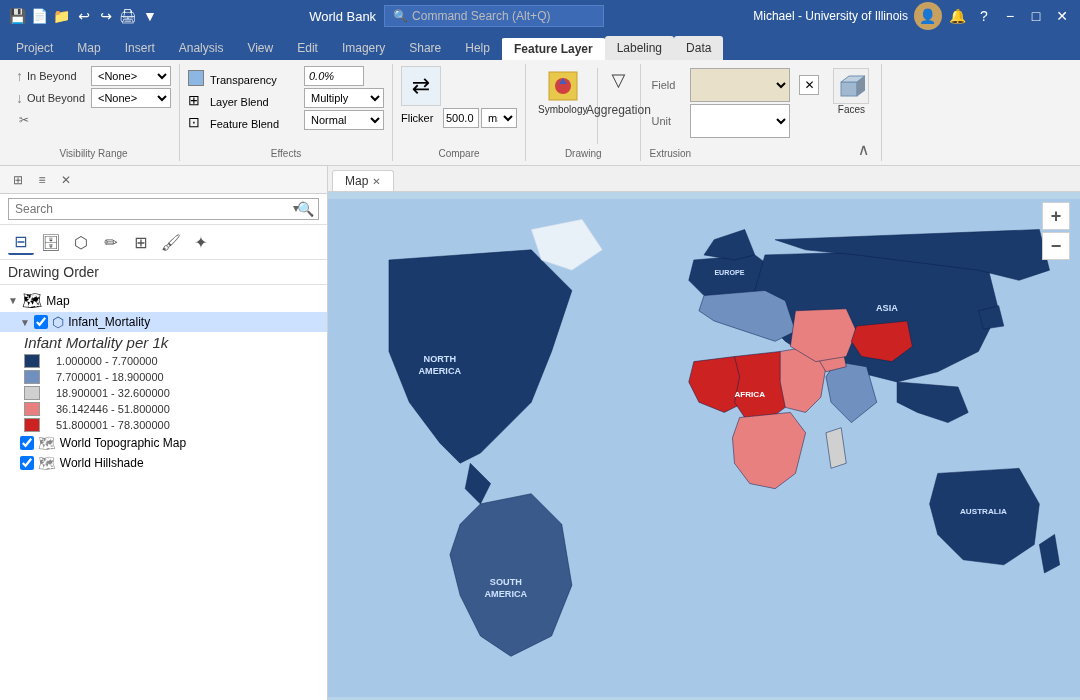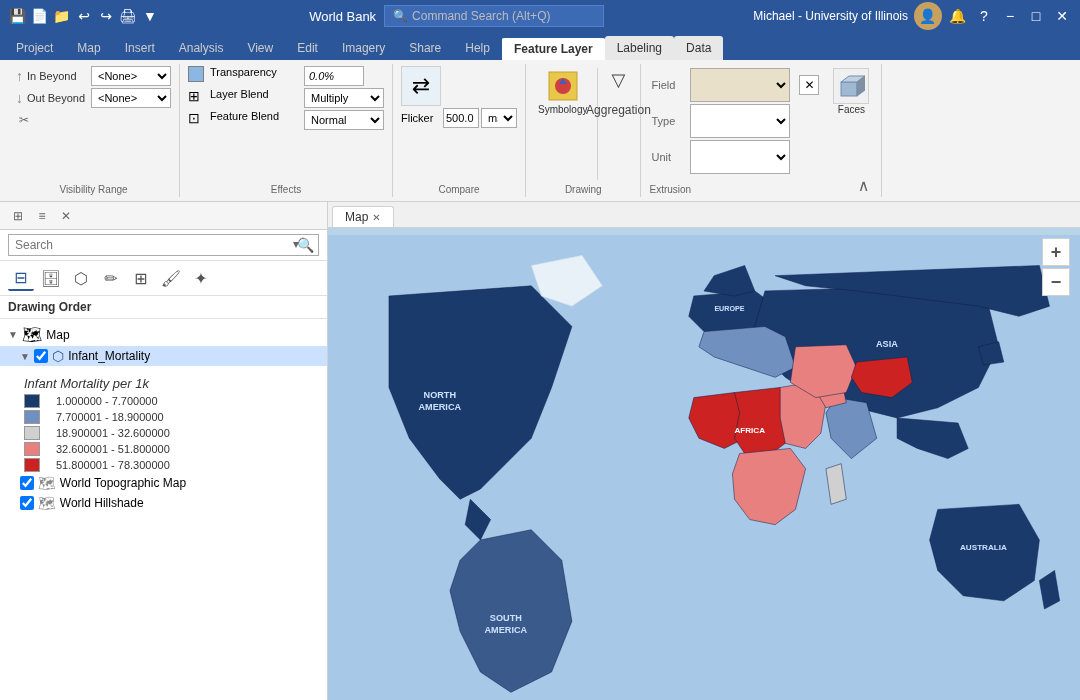--- a/index.html
+++ b/index.html
@@ -22,21 +22,21 @@
     
     #ribbon-content { padding: 4px 8px; display: flex; gap: 0; background: #f3f3f3; min-height: 90px; }
     .ribbon-group { display: flex; flex-direction: column; border-right: 1px solid #d0d0d0; padding: 2px 8px; min-width: 60px; }
     .ribbon-group-label { font-size: 10px; color: #666; text-align: center; margin-top: auto; padding-top: 2px; }
     .ribbon-group-content { display: flex; gap: 4px; align-items: flex-start; flex: 1; }
     
     .ribbon-btn { display: flex; flex-direction: column; align-items: center; justify-content: center; padding: 2px 4px; cursor: pointer; border-radius: 2px; min-width: 36px; }
     .ribbon-btn .label { font-size: 10px; text-align: center; color: #333; }
     
     .ribbon-controls { display: flex; flex-direction: column; gap: 2px; }
-    .ribbon-row { display: flex; align-items: flex-start; gap: 4px; }
+    .ribbon-row { display: flex; align-items: flex-end; gap: 4px; }
     .ribbon-select { height: 20px; font-size: 11px; border: 1px solid #ababab; background: white; padding: 0 2px; }
     .ribbon-input { height: 20px; font-size: 11px; border: 1px solid #ababab; background: white; padding: 0 4px; width: 80px; font-style: italic; }
     
     
     .vis-range { display: flex; flex-direction: column; gap: 2px; }
     .vis-row { display: flex; align-items: center; gap: 4px; font-size: 11px; }
     .vis-label { color: #333; font-size: 11px; width: 60px; }
     .vis-icon { color: #888; font-size: 14px; }
     
     
@@ -58,32 +58,32 @@
     #search-bar { padding: 4px 8px; border-bottom: 1px solid #e0e0e0; }
     #search-bar input { width: 100%; height: 22px; border: 1px solid #ababab; padding: 0 24px 0 6px; font-size: 12px; }
     #search-bar .search-wrap { position: relative; }
     #search-bar .search-icon { position: absolute; right: 4px; top: 3px; color: #666; font-size: 14px; }
     #search-bar .search-arrow { position: absolute; right: 20px; top: 3px; color: #666; font-size: 12px; }
     
     #layer-icons { padding: 4px 8px; border-bottom: 1px solid #e0e0e0; display: flex; gap: 4px; align-items: center; }
     .layer-icon-btn { width: 26px; height: 26px; display: flex; align-items: center; justify-content: center; cursor: pointer; color: #555; font-size: 16px; border-radius: 2px; }
     .layer-icon-btn.active { border-bottom: 2px solid #2b579a; color: #2b579a; }
     
-    #drawing-order { padding: 4px 8px; font-size: 12px; color: #333; font-weight: bold; border-bottom: 1px solid #e0e0e0; }
+    #drawing-order { padding: 4px 8px; font-size: 14px; color: #333; font-weight: normal; border-bottom: 1px solid #e0e0e0; }
     
     #layers-list { flex: 1; overflow-y: auto; padding: 4px 0; }
     .layer-item { padding: 2px 8px; cursor: pointer; display: flex; align-items: center; gap: 4px; }
     .layer-item.selected { background: #cce0ff; }
     .layer-item .expand-icon { color: #666; font-size: 10px; cursor: pointer; }
     .layer-item .layer-check { width: 14px; height: 14px; }
     
     .legend-item { padding: 1px 8px 1px 24px; display: flex; align-items: center; gap: 16px; }
     .legend-color { width: 16px; height: 14px; border: 1px solid #999; }
     .legend-label { font-size: 11px; color: #333; }
-    .legend-title { padding: 2px 8px 2px 24px; font-size: 13px; color: #333; font-style: italic; margin-top: 8px; }
+    .legend-title { padding: 2px 8px 2px 24px; font-size: 15px; color: #333; font-style: italic; }
     
     
     #map-area { flex: 1; display: flex; flex-direction: column; background: #f0f0f0; }
     #map-tabs { height: 26px; background: #f0f0f0; border-bottom: 1px solid #d0d0d0; display: flex; align-items: flex-end; padding: 0 4px; }
     .map-tab { padding: 3px 12px; font-size: 12px; color: #333; cursor: pointer; background: white; border: 1px solid #d0d0d0; border-bottom: none; border-radius: 3px 3px 0 0; display: flex; align-items: center; gap: 4px; }
     .map-tab-close { color: #666; cursor: pointer; font-size: 10px; }
     
     #map-canvas { flex: 1; position: relative; overflow: hidden; background: #b8d4e8; }
     
     
@@ -239,25 +239,20 @@
       <div class="ribbon-group-content">
         <div class="extrusion-area">
           <div class="ext-row">
             <span class="ext-label">Field</span>
             <select class="ext-select-wide" style="background:#e8e0c8;">
               <option>No fields</option>
             </select>
             <div class="ext-btn">✕</div>
           </div>
           <div class="ext-row">
-            <span class="ext-label">Type</span>
-            <select class="ext-select-wide" style="width:100px;">
-            </select>
-          </div>
-          <div class="ext-row">
             <span class="ext-label">Unit</span>
             <select class="ext-select-wide">
             </select>
           </div>
         </div>
         <div class="ribbon-btn" style="margin-left:4px;">
           <div style="width:36px;height:36px;background:#f0f0f0;border:1px solid #d0d0d0;display:flex;align-items:center;justify-content:center;">
             <svg width="28" height="28" viewBox="0 0 28 28">
               <rect x="4" y="10" width="16" height="14" fill="#a0b8d0" stroke="#7090b0"></rect>
               <polygon points="4,10 12,4 28,4 20,10" fill="#c0d0e0" stroke="#7090b0"></polygon>
@@ -328,21 +323,21 @@
       <div class="legend-item">
         <div class="legend-color" style="background:#7090c0;"></div>
         <span class="legend-label">7.700001 - 18.900000</span>
       </div>
       <div class="legend-item">
         <div class="legend-color" style="background:#d0d0d0;"></div>
         <span class="legend-label">18.900001 - 32.600000</span>
       </div>
       <div class="legend-item">
         <div class="legend-color" style="background:#e88080;"></div>
-        <span class="legend-label">32.600001 - 51.800000</span>
+        <span class="legend-label">36.142446 - 51.800000</span>
       </div>
       <div class="legend-item">
         <div class="legend-color" style="background:#cc2222;"></div>
         <span class="legend-label">51.800001 - 78.300000</span>
       </div>
 
       <div class="layer-item" style="padding-left:20px;">
         <input type="checkbox" checked="" class="layer-check" style="">
         <span style="font-size:14px;color:#888;">🗺</span>
         <span>World Topographic Map</span>

